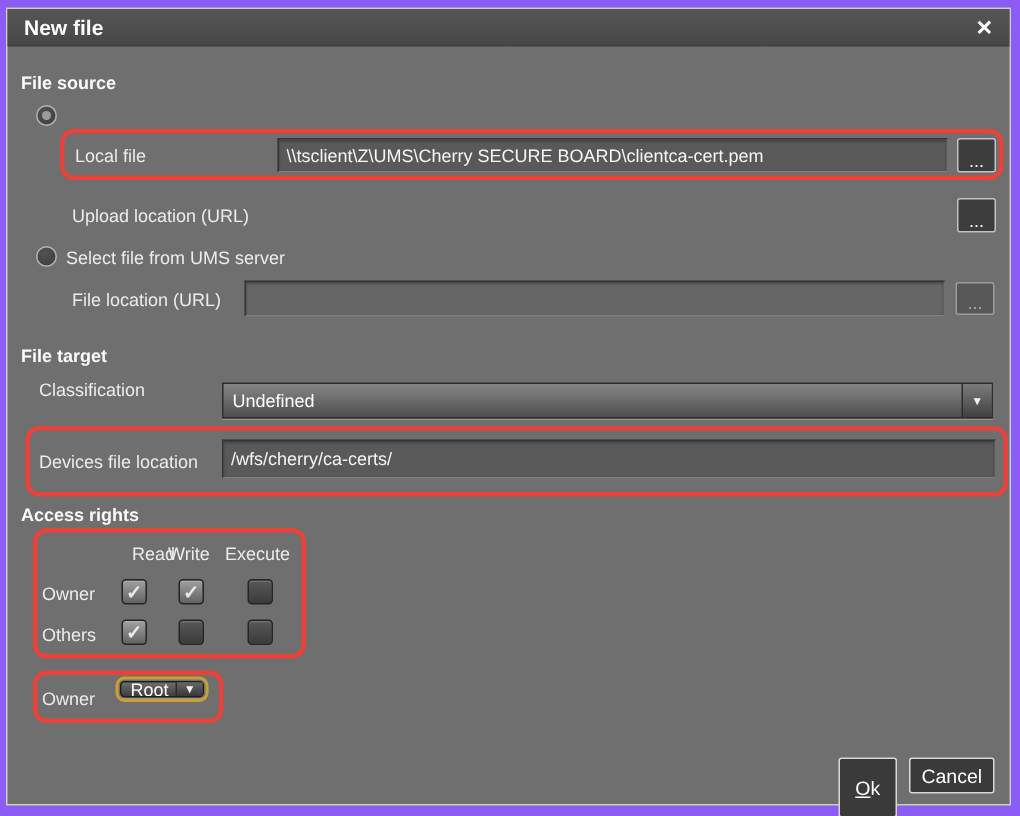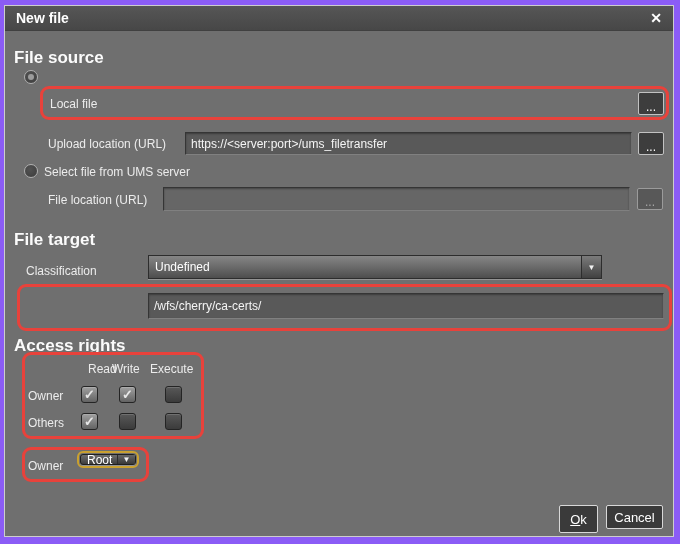--- a/index.html
+++ b/index.html
@@ -6,21 +6,21 @@
   .stage{position:relative;width:680px;height:544px;background:#8b5cf6;
          font-family:"Liberation Sans",sans-serif;overflow:hidden;padding-left:20px;}
   .inner{position:absolute;left:4px;top:5px;width:670px;height:532px;
          border:1px solid #cdcdcd;background:#6f6f6f;box-sizing:border-box;}
   .titlebar{position:absolute;left:5px;top:6px;width:668px;height:25px;
             background:linear-gradient(#565656,#474747);border-bottom:1px solid #404040;
             display:flex;align-items:center;justify-content:space-between;
             padding:0 11px;box-sizing:border-box;z-index:2;}
   .title{font-size:14px;font-weight:bold;color:#ffffff;}
   .close{font-size:14px;font-weight:bold;color:#ffffff;cursor:default;line-height:1;}
-  .hdr{position:absolute;font-size:17px;font-weight:bold;color:#fbfbfb;white-space:nowrap;}
+  .hdr{position:absolute;font-size:12px;font-weight:bold;color:#fbfbfb;white-space:nowrap;}
   .lbl{position:absolute;font-size:12px;color:#ececec;white-space:nowrap;}
   .tf{position:absolute;box-sizing:border-box;background:#595959;
       border:1px solid #353535;border-bottom-color:#808080;border-right-color:#6e6e6e;
       color:#f5f5f5;font-size:12px;padding:0 5px;font-family:"Liberation Sans",sans-serif;
       box-shadow:inset 0 1px 2px rgba(0,0,0,.35);outline:none;}
   .tf.empty{background:#666666;}
   .browse{position:absolute;box-sizing:border-box;background:#3d3d3d;
           border:1px solid #c2c2c2;border-radius:2px;color:#ffffff;font-size:12px;
           display:flex;align-items:flex-end;justify-content:center;line-height:14px;
           font-family:"Liberation Sans",sans-serif;padding:0;}
@@ -68,43 +68,44 @@
   <div class="titlebar">
     <span class="title">New file</span>
     <span class="close">✕</span>
   </div>
 
   <div class="hdr" style="left:14px;top:48px;">File source</div>
 
   <div class="radio selected" style="left:24px;top:70px;"></div>
 
   <div class="lbl" style="left:50px;top:97px;">Local file</div>
+  <input class="tf" style="left: 185px; top: 92px; width: 447px; height: 23px;" value="\\tsclient\Z\UMS\Cherry SECURE BOARD\clientca-cert.pem">
   <div class="browse" style="left:638px;top:92px;width:26px;height:23px;">...</div>
 
   <div class="lbl" style="left:48px;top:137px;text-align:right;">Upload location (URL)</div>
-  <input class="tf" style="left: 185px; top: 132px; width: 447px; height: 23px;" value="https://&lt;server:port&gt;/ums_filetransfer">
   <div class="browse" style="left:638px;top:132px;width:26px;height:23px;">...</div>
 
   <div class="radio" style="left:24px;top:164px;"></div>
   <div class="lbl" style="left:44px;top:165px;">Select file from UMS server</div>
 
   <div class="lbl" style="left:48px;top:193px;">File location (URL)</div>
   <input class="tf empty" style="left: 163px; top: 187px; width: 467px; height: 24px;" value="">
   <div class="browse disabled" style="left:637px;top:188px;width:26px;height:22px;">...</div>
 
   <div class="hdr" style="left:14px;top:230px;">File target</div>
 
-  <div class="lbl" style="left:26px;top:264px;">Classification</div>
-  <div class="combo" style="left:148px;top:255px;width:454px;height:24px;">
+  <div class="lbl" style="left:26px;top:253px;">Classification</div>
+  <div class="combo" style="left:148px;top:255px;width:514px;height:24px;">
     <span class="val">Undefined</span>
     <span class="arrowbox">
         <span class="arrow">▼</span>
       </span>
   </div>
 
+  <div class="lbl" style="left:26px;top:301px;">Devices file location</div>
   <input class="tf" style="left: 148px; top: 293px; width: 516px; height: 26px;" value="/wfs/cherry/ca-certs/">
 
   <div class="hdr" style="left:14px;top:336px;">Access rights</div>
 
   <div class="lbl" style="left:88px;top:362px;">Read</div>
   <div class="lbl" style="left:112px;top:362px;">Write</div>
   <div class="lbl" style="left:150px;top:362px;">Execute</div>
 
   <div class="lbl" style="left:28px;top:389px;">Owner</div>
   <div class="cb checked" style="left:81px;top:386px;">✓</div>
@@ -124,19 +125,19 @@
           <span class="arrow">▼</span>
         </span>
     </div>
   </div>
 
   <div class="hl" style="left: 40px; top: 86px; width: 629px; height: 34px; border-color: rgb(232, 66, 59);"></div>
   <div class="hl" style="left: 17px; top: 284px; width: 655px; height: 47px; border-color: rgb(232, 66, 59);"></div>
   <div class="hl" style="left: 22px; top: 352px; width: 182px; height: 87px; border-color: rgb(232, 66, 59);"></div>
   <div class="hl" style="left: 22px; top: 447px; width: 127px; height: 35px; border-color: rgb(232, 66, 59);"></div>
 
-  <div class="btn ok" style="left:559px;top:505px;width:39px;height:28px;">
+  <div class="btn ok" style="left:559px;top:505px;width:39px;height:40px;">
     <span class="t">Ok</span>
   </div>
   <div class="btn" style="left:606px;top:505px;width:57px;height:24px;">
     <span class="t">Cancel</span>
   </div>
 </div>
 
 </body></html>

